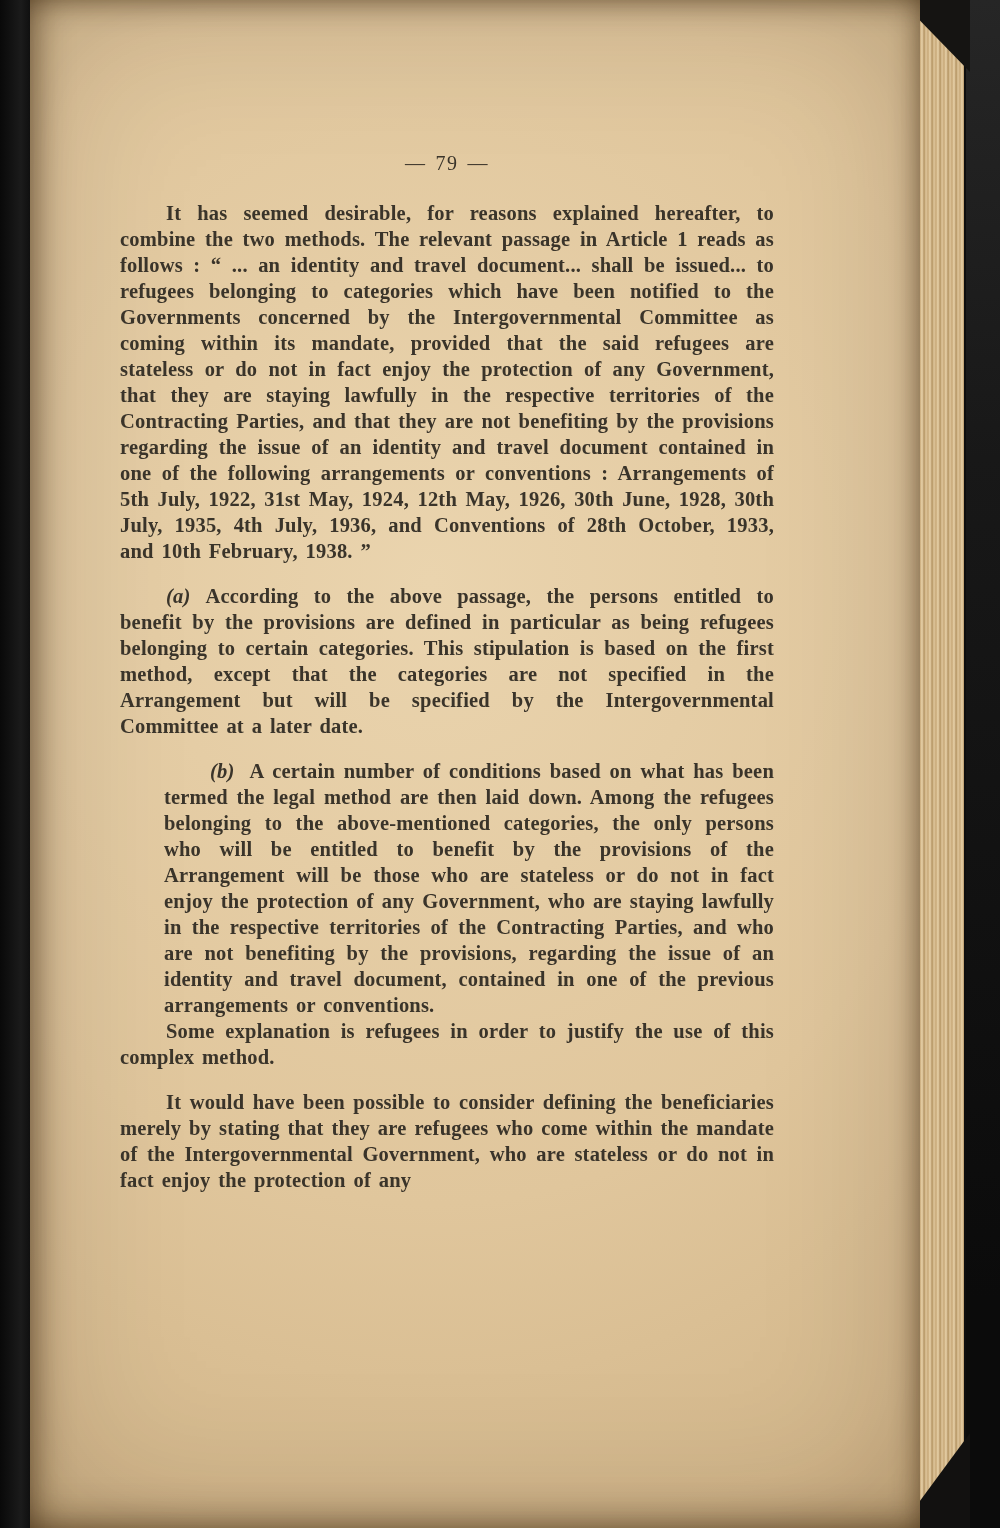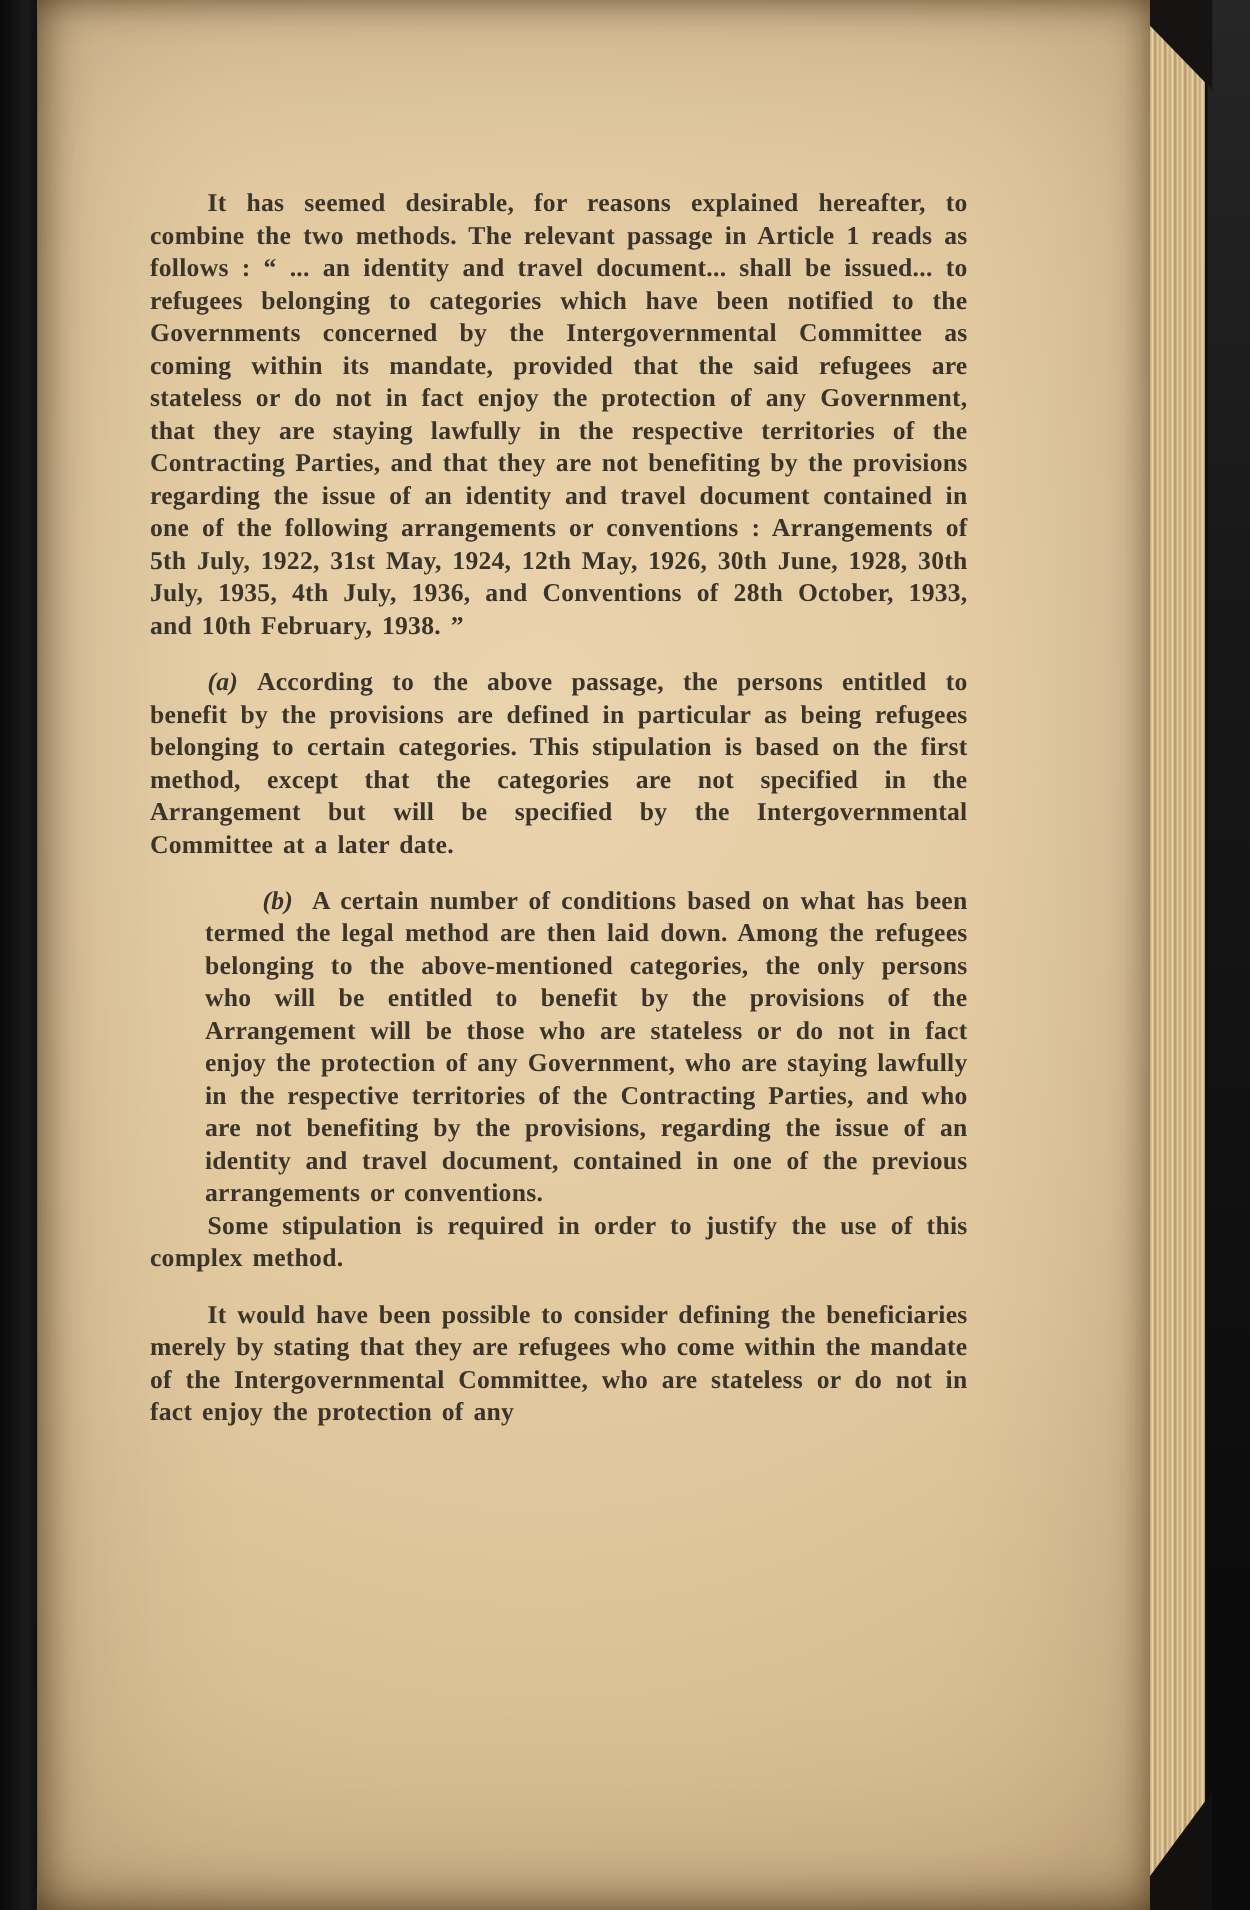--- a/index.html
+++ b/index.html
@@ -98,26 +98,27 @@
   <div class="page-stack"></div>
   <div class="black-right"></div>
   <div class="corner-top-right"></div>
   <div class="corner-bottom-right"></div>
 
   <div class="page">
     <div class="vignette"></div>
 
     <div class="text-block">
 
+      <div class="page-number">— 79 —</div>
 
       <p class="para"><span class="plabel"></span><span>It has seemed desirable, for reasons explained hereafter, to combine the two methods.  The relevant passage in Article 1 reads as follows :  “ ... an identity and travel document... shall be issued... to refugees belonging to categories which have been notified to the Governments concerned by the Intergovernmental Committee as coming within its mandate, provided that the said refugees are stateless or do not in fact enjoy the protection of any Government, that they are staying lawfully in the respective territories of the Contracting Parties, and that they are not benefiting by the provisions regarding the issue of an identity and travel document contained in one of the following arrangements or conventions :  Arrangements of 5th July, 1922, 31st May, 1924, 12th May, 1926, 30th June, 1928, 30th July, 1935, 4th July, 1936, and Conventions of 28th October, 1933, and 10th February, 1938. ”</span></p>
 
       <p class="para"><span class="plabel">(a)</span><span>According to the above passage, the persons entitled to benefit by the provisions are defined in particular as being refugees belonging to certain categories.  This stipulation is based on the first method, except that the categories are not specified in the Arrangement but will be specified by the Intergovernmental Committee at a later date.</span></p>
 
       <p class="para tight"><span class="plabel">(b)</span><span>A certain number of conditions based on what has been termed the legal method are then laid down.  Among the refugees belonging to the above-mentioned categories, the only persons who will be entitled to benefit by the provisions of the Arrangement will be those who are stateless or do not in fact enjoy the protection of any Government, who are staying lawfully in the respective territories of the Contracting Parties, and who are not benefiting by the provisions, regarding the issue of an identity and travel document, contained in one of the previous arrangements or conventions.</span></p>
 
-      <p class="para"><span class="plabel"></span><span>Some stipulation is required in order to justify the use of this complex method.</span></p>
+      <p class="para"><span class="plabel"></span><span>Some explanation is refugees in order to justify the use of this complex method.</span></p>
 
-      <p class="para"><span class="plabel"></span><span>It would have been possible to consider defining the beneficiaries merely by stating that they are refugees who come within the mandate of the Intergovernmental Committee, who are stateless or do not in fact enjoy the protection of any</span></p>
+      <p class="para"><span class="plabel"></span><span>It would have been possible to consider defining the beneficiaries merely by stating that they are refugees who come within the mandate of the Intergovernmental Government, who are stateless or do not in fact enjoy the protection of any</span></p>
 
     </div>
   </div>
 </div>
 
 </body></html>

